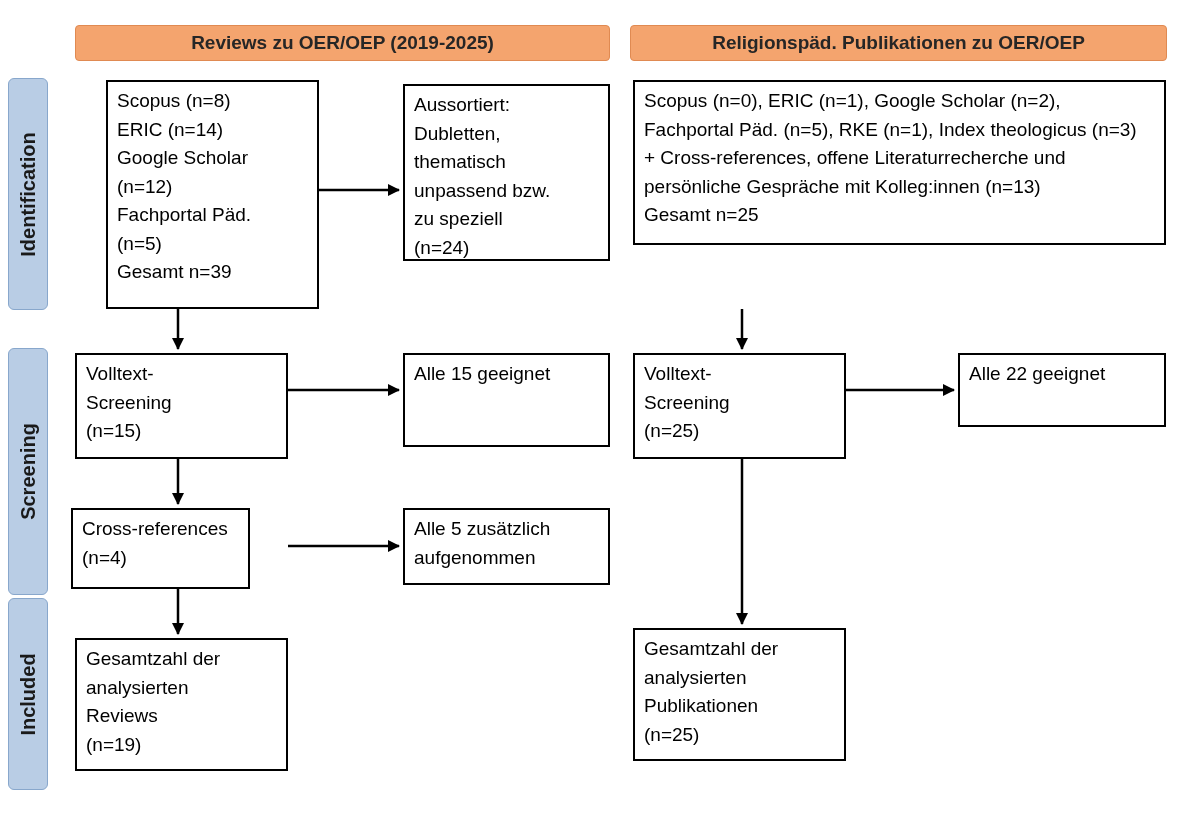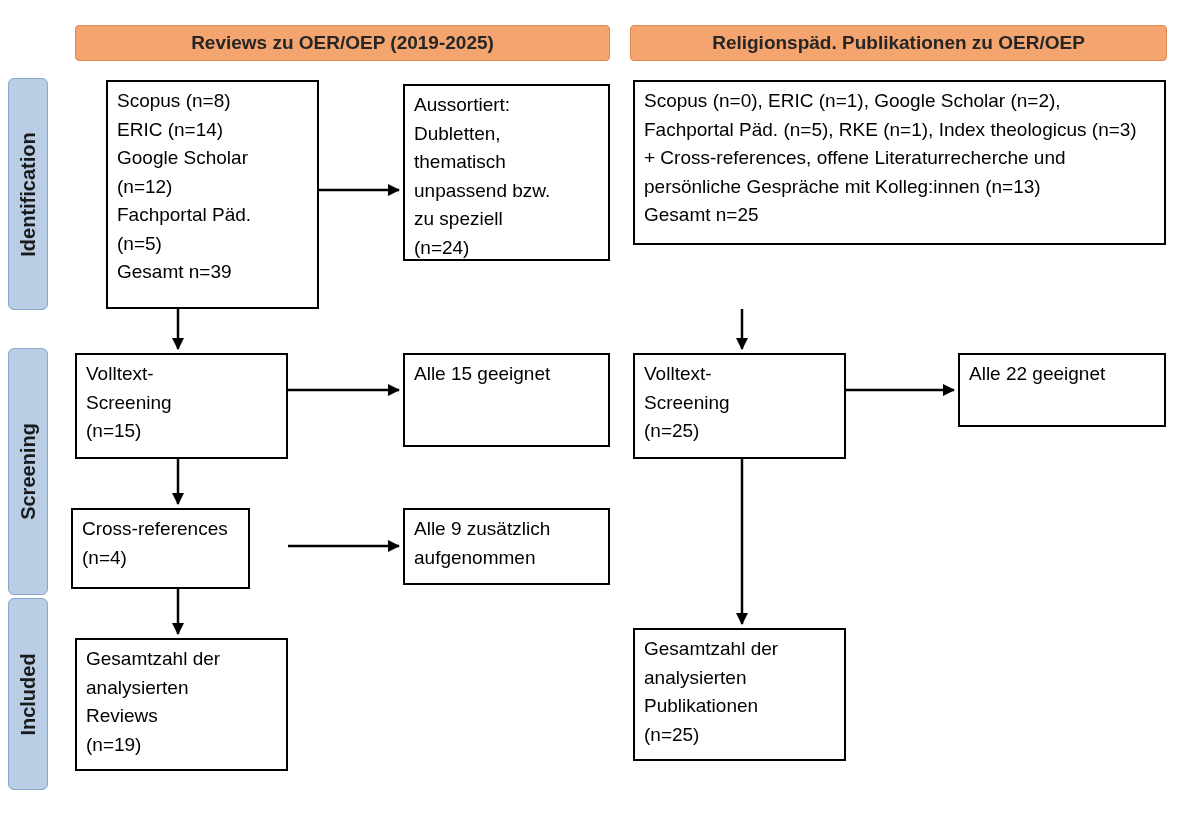--- a/index.html
+++ b/index.html
@@ -143,21 +143,21 @@
 
   <div id="b-right-screen" class="box">Volltext-
 Screening
 (n=25)</div>
 
   <div id="b-right-screen-ok" class="box">Alle 22 geeignet</div>
 
   <div id="b-left-crossref" class="box">Cross-references
 (n=4)</div>
 
-  <div id="b-left-crossref-ok" class="box">Alle 9 zusätzlich
+  <div id="b-left-crossref-ok" class="box">Alle 5 zusätzlich
 aufgenommen</div>
 
   <div id="b-left-included" class="box">Gesamtzahl der
 analysierten
 Reviews
 (n=19)</div>
 
   <div id="b-right-included" class="box">Gesamtzahl der
 analysierten
 Publikationen

